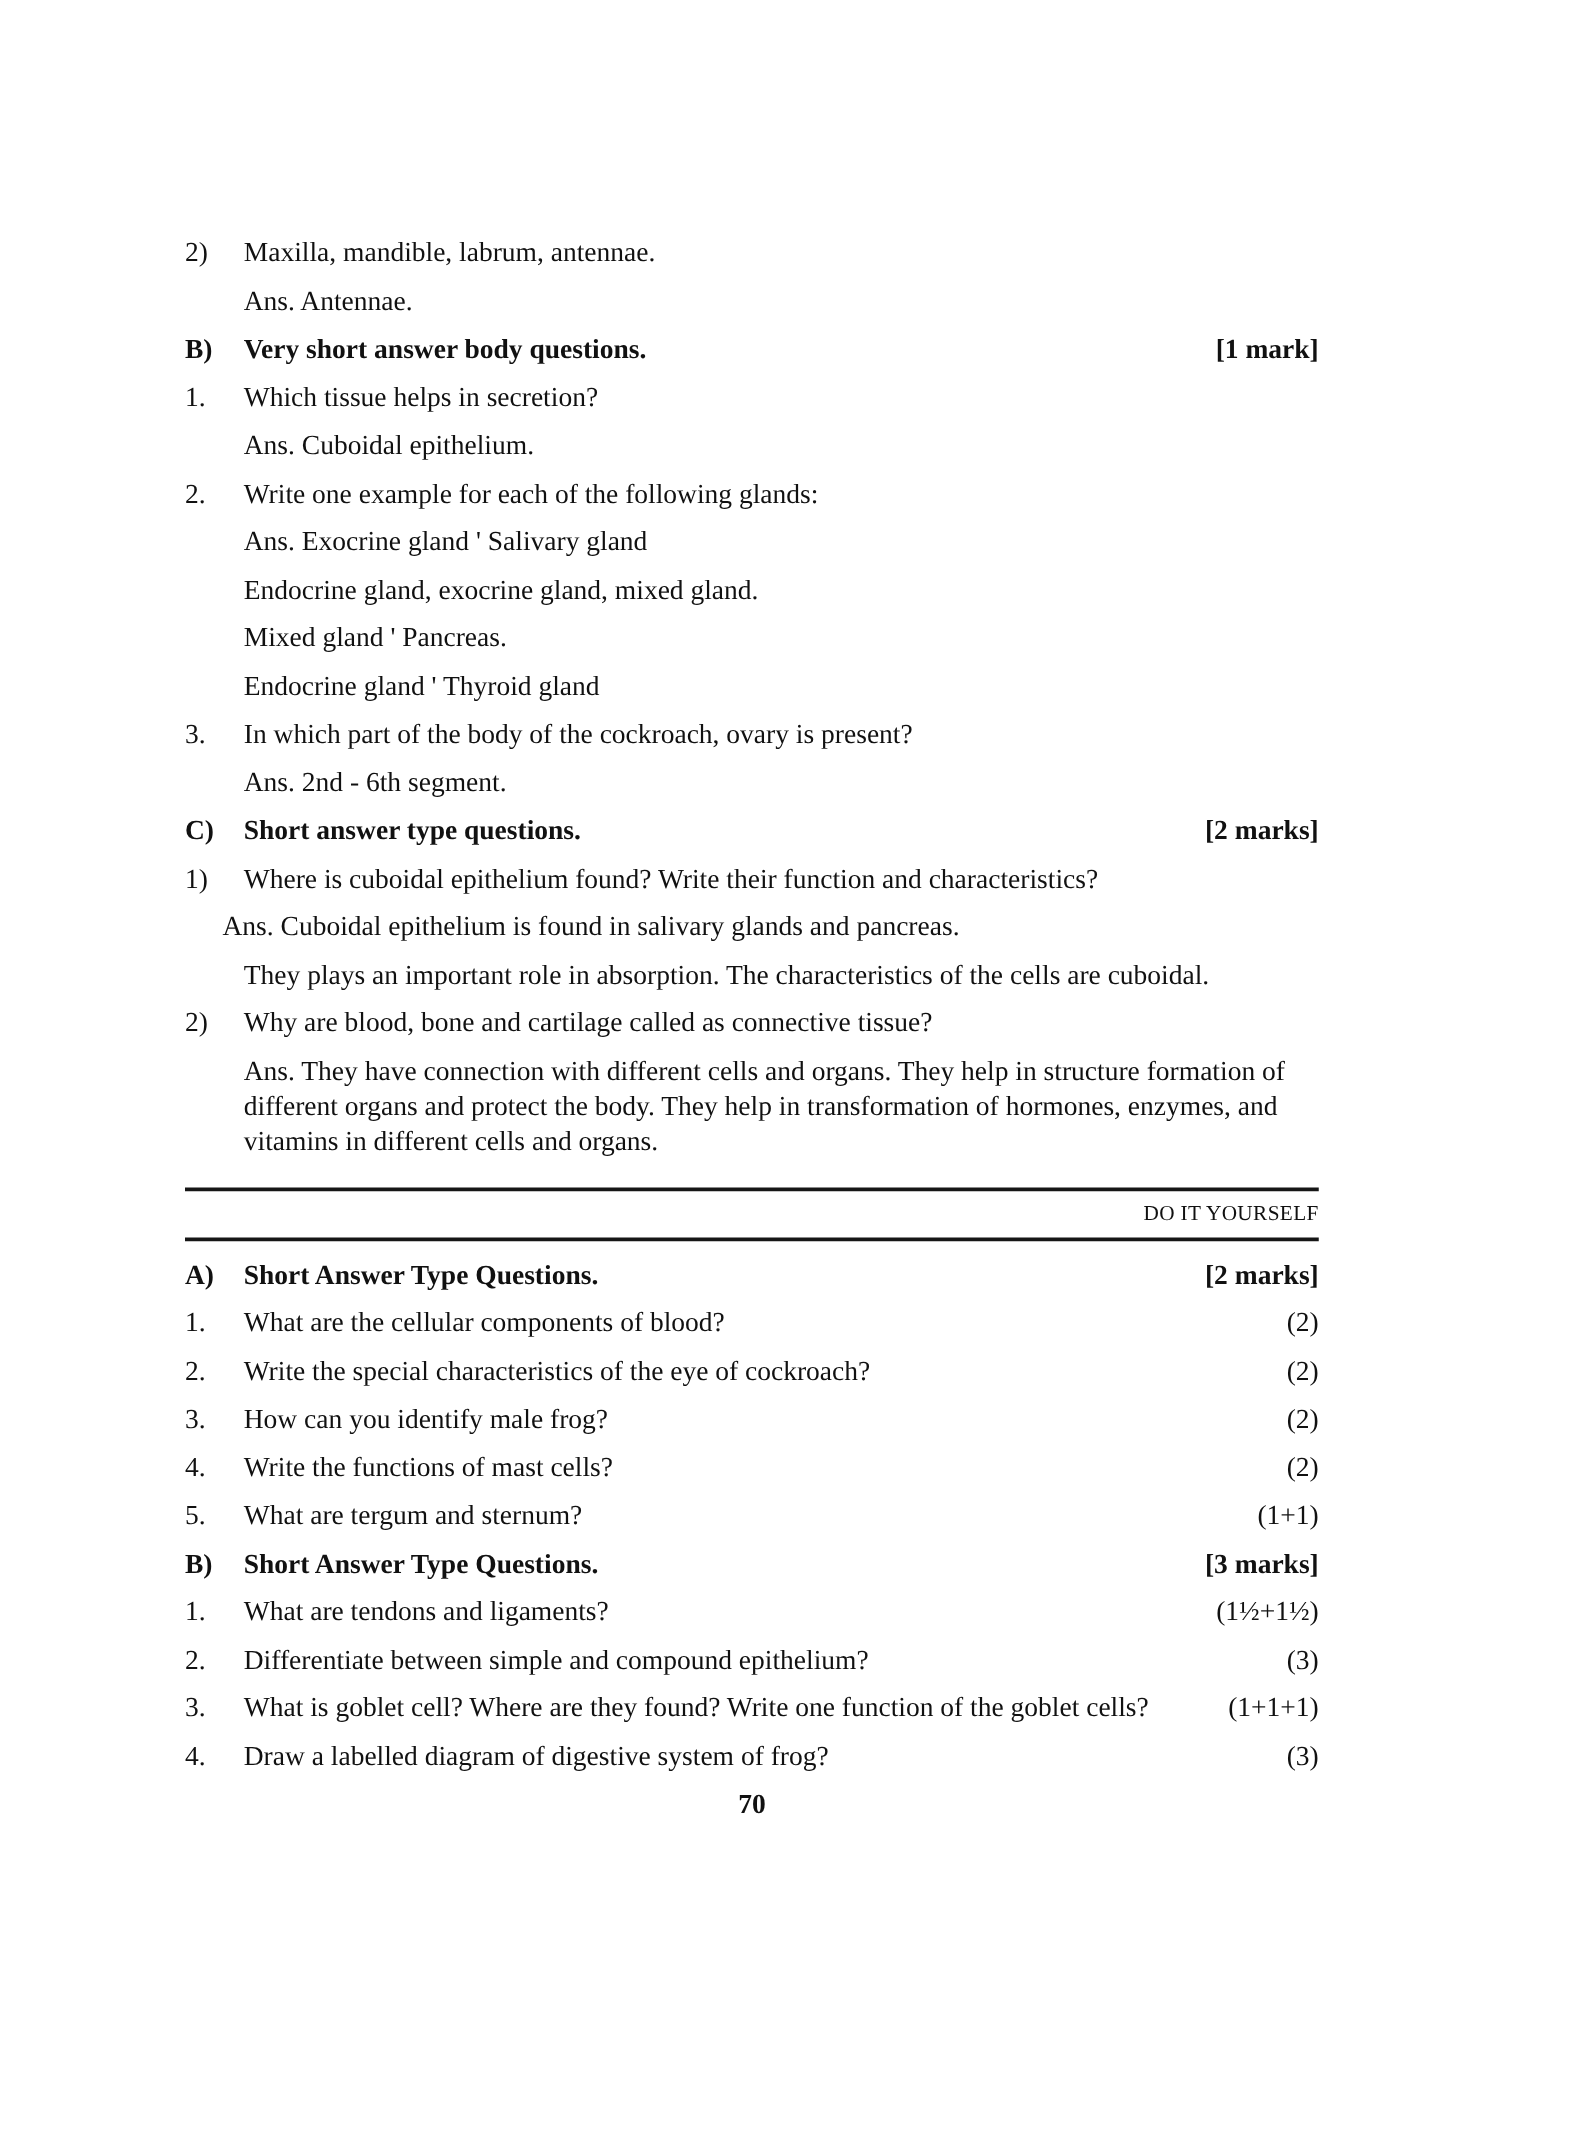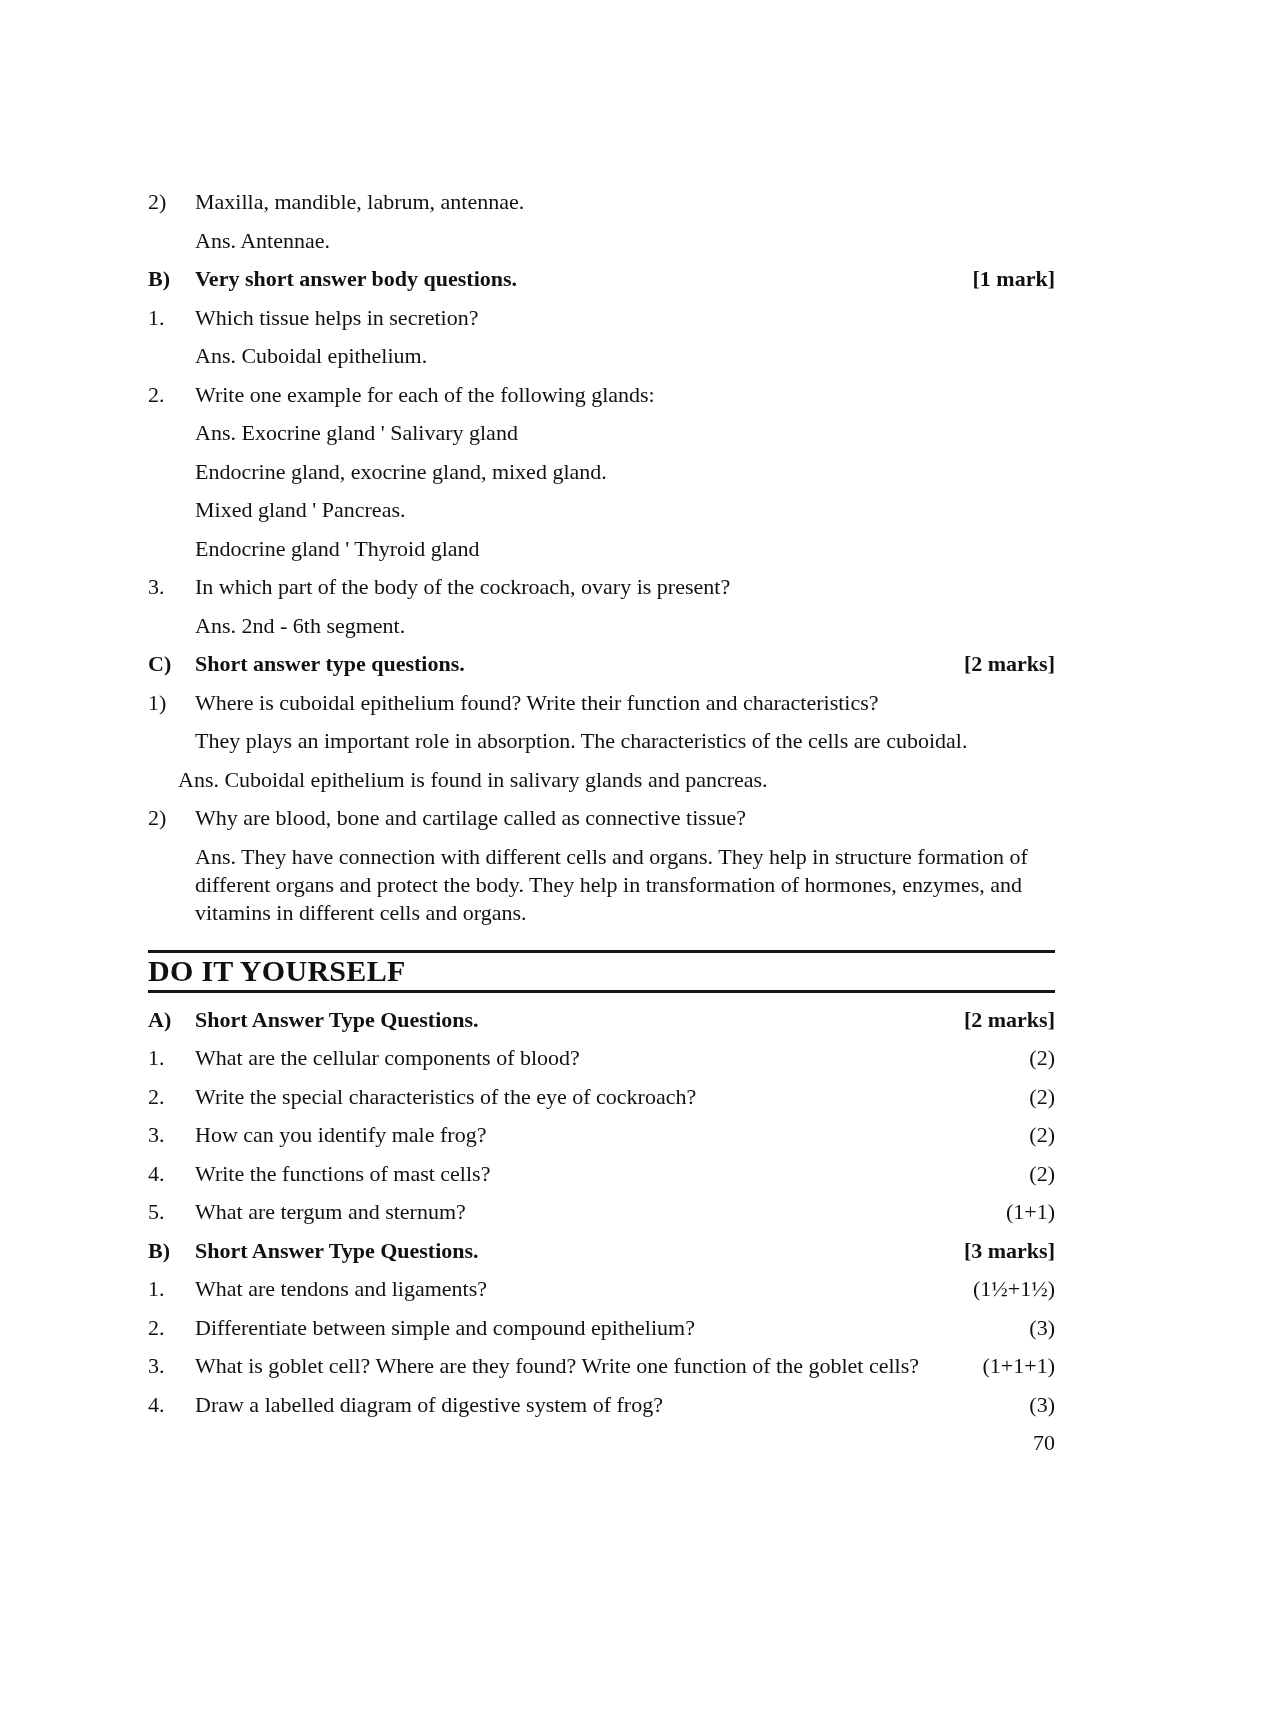--- a/index.html
+++ b/index.html
@@ -43,30 +43,30 @@
   .row.outdent .num { flex: 0 0 30px; width: 30px; }
   .row.para { margin-bottom: 23px; }
   .divider-block {
     margin: 4px 0 13px 0;
   }
   .hr {
     height: 3px;
     background: #161616;
   }
   .divider-title {
-    text-align: left;
-    font-weight: bold;
-    font-size: 30px;
+    text-align: right;
+    font-weight: normal;
+    font-size: 17px;
     letter-spacing: 0.3px;
     padding: 5px 0 6px 0;
     line-height: 26px;
   }
   .page-number {
-    text-align: right;
-    font-weight: normal;
+    text-align: center;
+    font-weight: bold;
     line-height: 28px;
   }
 </style>
 </head>
 <body>
 
 <div class="page">
 
   <div class="rows" id="rows-top">
       <div class="row">
@@ -120,27 +120,27 @@
       </div>
       <div class="row bold">
         <span class="num">C)</span>
         <span class="text">Short answer type questions.</span>
         <span class="marks">[2 marks]</span>
       </div>
       <div class="row">
         <span class="num">1)</span>
         <span class="text">Where is cuboidal epithelium found? Write their function and characteristics?</span>
       </div>
+      <div class="row outdent">
+        <span class="num"></span>
+        <span class="text">Ans. Cuboidal epithelium is found in salivary glands and pancreas.</span>
+      </div>
       <div class="row">
         <span class="num"></span>
         <span class="text">They plays an important role in absorption. The characteristics of the cells are cuboidal.</span>
-      </div>
-      <div class="row outdent">
-        <span class="num"></span>
-        <span class="text">Ans. Cuboidal epithelium is found in salivary glands and pancreas.</span>
       </div>
       <div class="row">
         <span class="num">2)</span>
         <span class="text">Why are blood, bone and cartilage called as connective tissue?</span>
       </div>
       <div class="row para">
         <span class="num"></span>
         <span class="text">Ans. They have connection with different cells and organs. They help in structure formation of different organs and protect the body. They help in transformation of hormones, enzymes, and vitamins in different cells and organs.</span>
       </div>
     </div>

